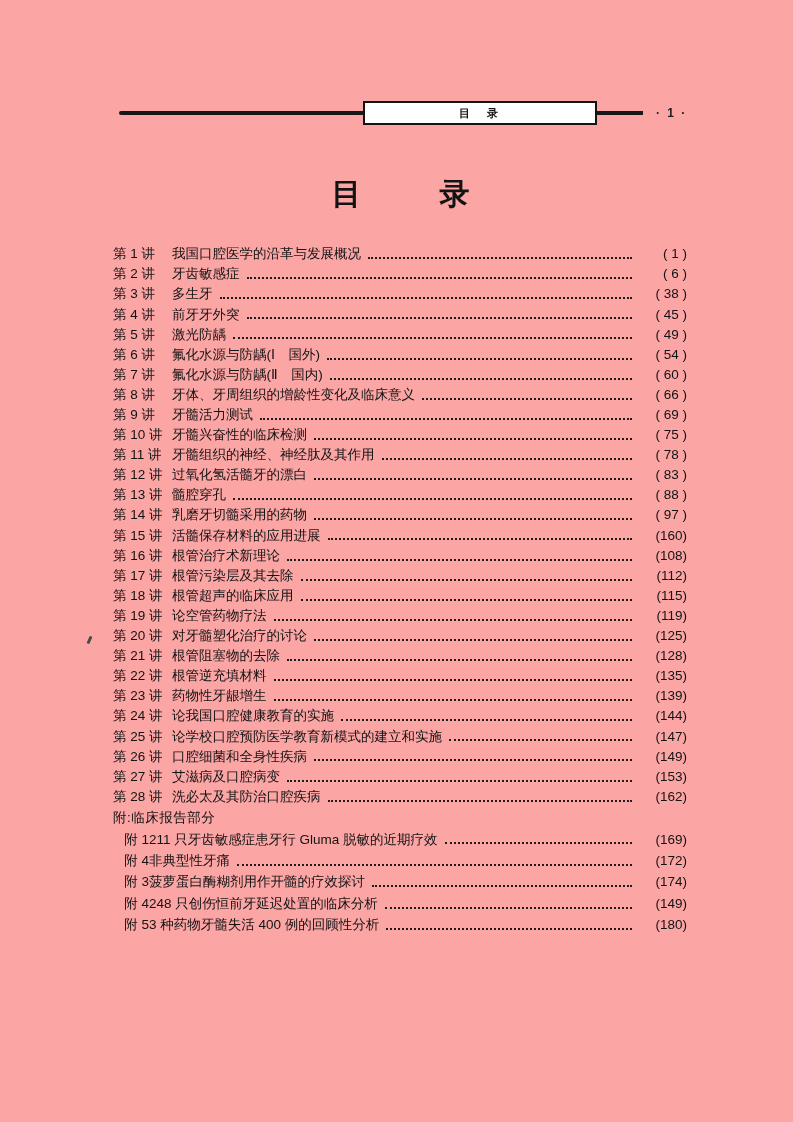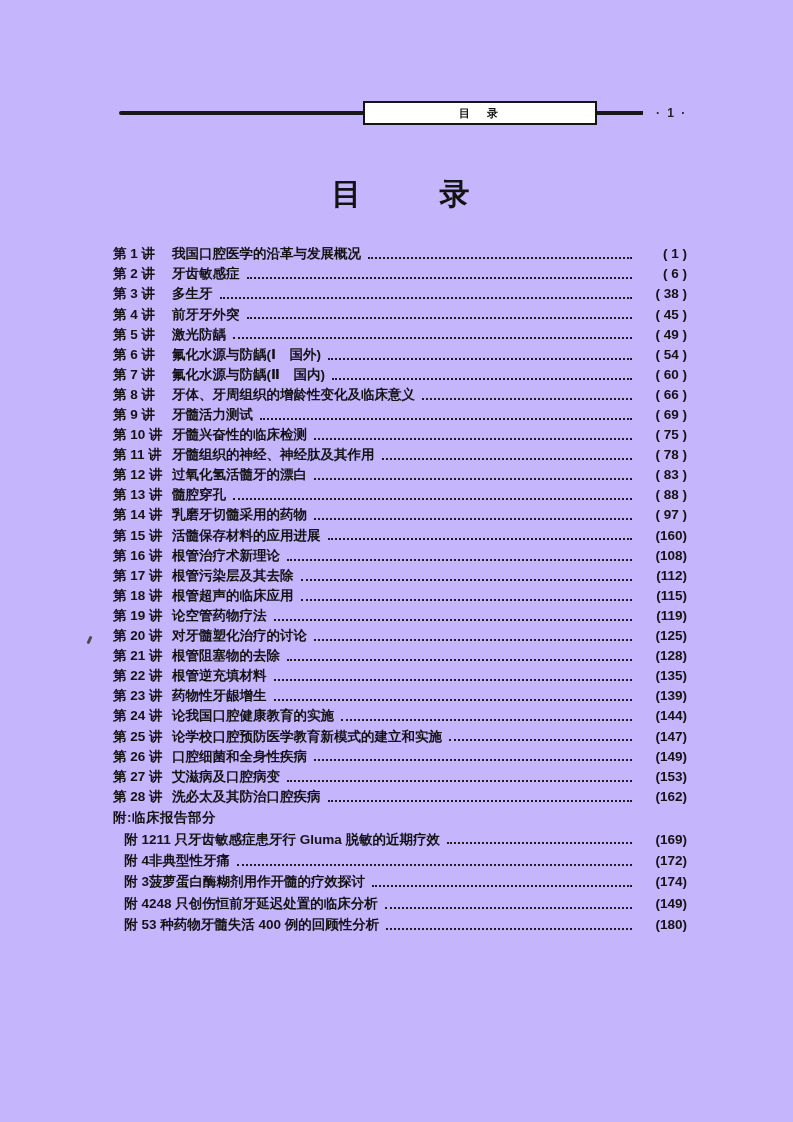--- a/index.html
+++ b/index.html
@@ -2,21 +2,21 @@
 <html><head>
 <meta charset="utf-8">
 <style>
   html,body{margin:0;padding:0;}
   body{
     width:793px;height:1122px;position:relative;
     background:#ffffff;
     font-family:"Liberation Sans","DejaVu Sans",sans-serif;
     color:#131313;
   }
-  .page{position:absolute;inset:0;background:#c4b5fd;overflow:hidden;padding-left:39px;}
+  .page{position:absolute;inset:0;background:#fca5a5;overflow:hidden;padding-left:39px;}
 
   
   .running-header{
     position:absolute;top:100px;left:119px;height:26px;
     display:flex;align-items:center;
   }
   .rule{background:#181818;}
   .rule-left{width:244px;height:4px;border-radius:3px 0 0 3px;}
   .rule-right{width:46px;height:4px;}
   .header-box{
@@ -35,21 +35,21 @@
   .title{
     position:absolute;top:174px;left:14px;right:0;margin:0;
     text-align:center;font-size:30px;font-weight:700;
     letter-spacing:6px;white-space:pre;
   }
 
   
   .toc{position:absolute;left:113px;top:242px;width:574px;}
   .row{
     display:flex;align-items:flex-end;height:20.1px;
-    font-size:13.5px;font-weight:700;line-height:1.1;
+    font-size:13.5px;font-weight:400;line-height:1.1;
     white-space:nowrap;
   }
   .row-appendix,.row-heading{height:21.4px;}
   .label{flex:0 0 auto;}
   .lbl-lecture{width:59px;}
   .lbl-appendix{width:36px;text-align:right;}
   .rtitle{flex:0 0 auto;}
   .dots{
     flex:1 1 auto;min-width:10px;
     border-bottom:2.2px dotted #1c1c1c;

